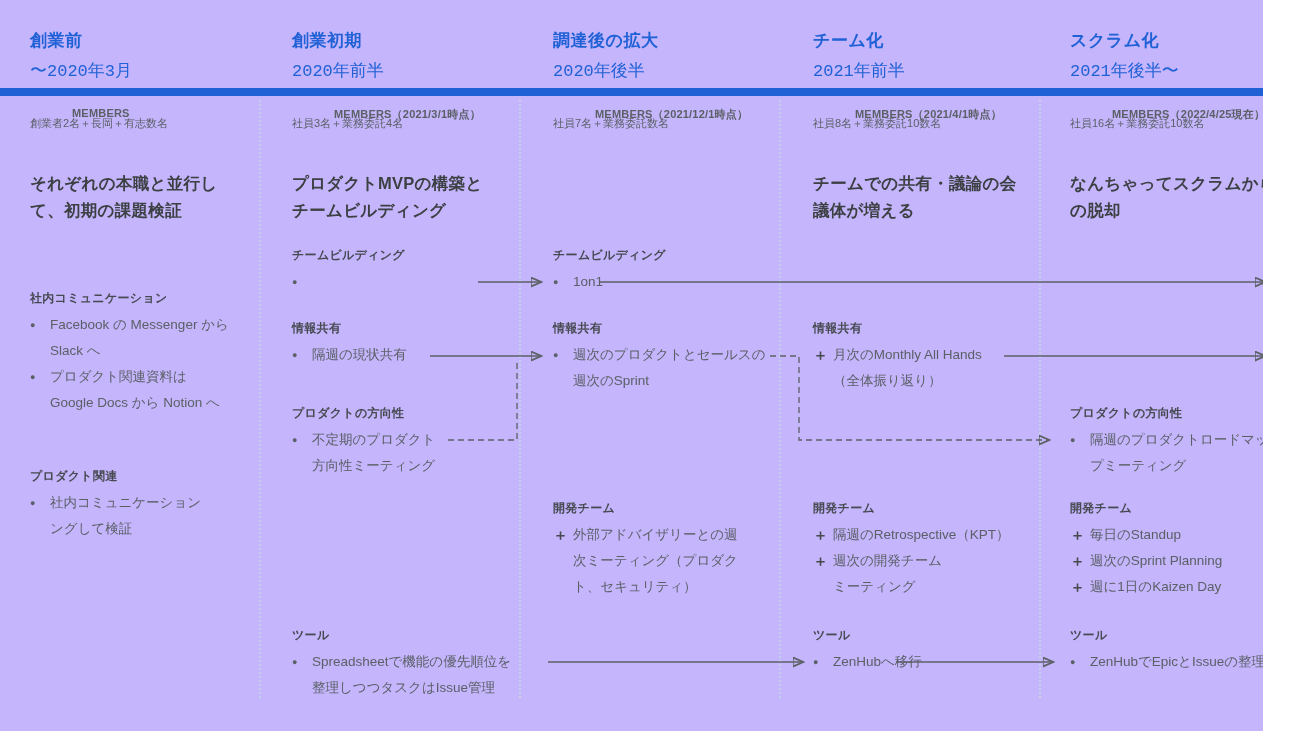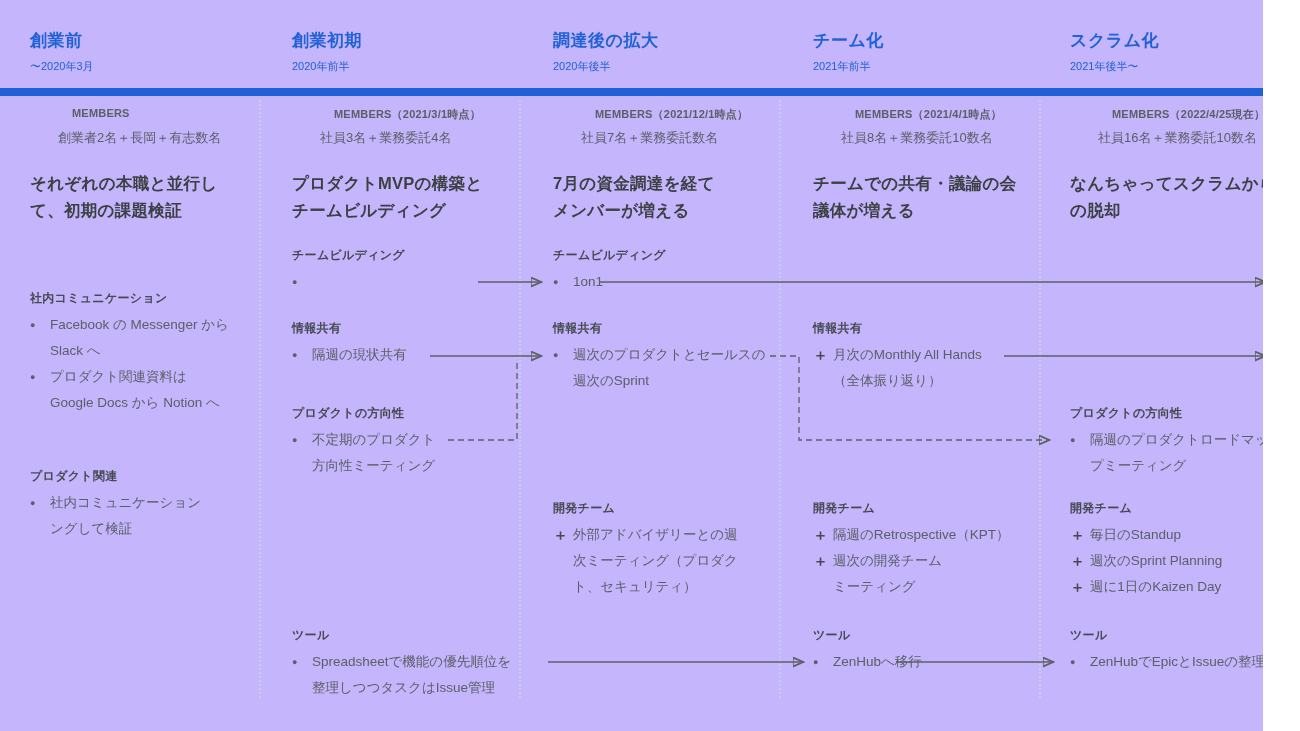--- a/index.html
+++ b/index.html
@@ -15,23 +15,23 @@
   #canvas{position:relative;width:1263px;height:731px;background:#c4b5fd;overflow:hidden;}
 
   .timeline-bar{position:absolute;left:0;top:88px;width:1300px;height:8px;background:var(--blue);}
   .divider{position:absolute;top:100px;height:598px;width:0;border-left:2px dotted var(--divider);}
   .d1{left:259px}.d2{left:519px}.d3{left:779px}.d4{left:1039px}
 
   .column{position:absolute;top:0;width:250px;height:731px;}
   .c0{left:30px}.c1{left:292px}.c2{left:553px}.c3{left:813px}.c4{left:1070px}
 
   .phase-title{position:absolute;top:29px;left:0;font-size:17px;font-weight:700;color:var(--blue);letter-spacing:.5px;}
-  .phase-period{position:absolute;top:59px;left:0;font-size:11px;color:var(--blue);}
+  .phase-period{position:absolute;top:59px;left:0;font-size:17px;color:var(--blue);font-family:Liberation Mono, monospace;}
   .members-label{position:absolute;top:107px;left:0;font-size:11px;font-weight:700;color:var(--gray);letter-spacing:.2px;margin-left:42px;}
-  .members-value{position:absolute;top:129px;left:0;font-size:13px;color:var(--gray);margin-left:28px;}
+  .members-value{position:absolute;top:116px;left:0;font-size:11px;color:var(--gray);}
   .headline{position:absolute;top:170px;left:0;font-size:16.5px;font-weight:700;line-height:27px;color:var(--ink);white-space:pre-line;letter-spacing:.3px;}
 
   .section{position:absolute;left:0;right:0;}
   .row-team-building{top:247px}
   .row-info-sharing{top:320px}
   .row-product-direction{top:405px}
   .row-dev-team{top:500px}
   .row-tools{top:627px}
   .row-communication{top:290px}
   .row-product{top:468px}
@@ -122,22 +122,20 @@
             <span class="item-text">Spreadsheetで機能の優先順位を
 整理しつつタスクはIssue管理</span>
           </div>
         </div>
       </div>
       <div class="column c2">
         <div class="phase-title">調達後の拡大</div>
         <div class="phase-period">2020年後半</div>
         <div class="members-label">MEMBERS（2021/12/1時点）</div>
         <div class="members-value">社員7名＋業務委託数名</div>
-        <div class="headline">7月の資金調達を経て
-メンバーが増える</div>
         <div class="section row-team-building">
           <div class="section-label">チームビルディング</div>
           <div class="item">
             <span class="marker bullet">●</span>
             <span class="item-text">1on1</span>
           </div>
         </div>
         <div class="section row-info-sharing">
           <div class="section-label">情報共有</div>
           <div class="item">

